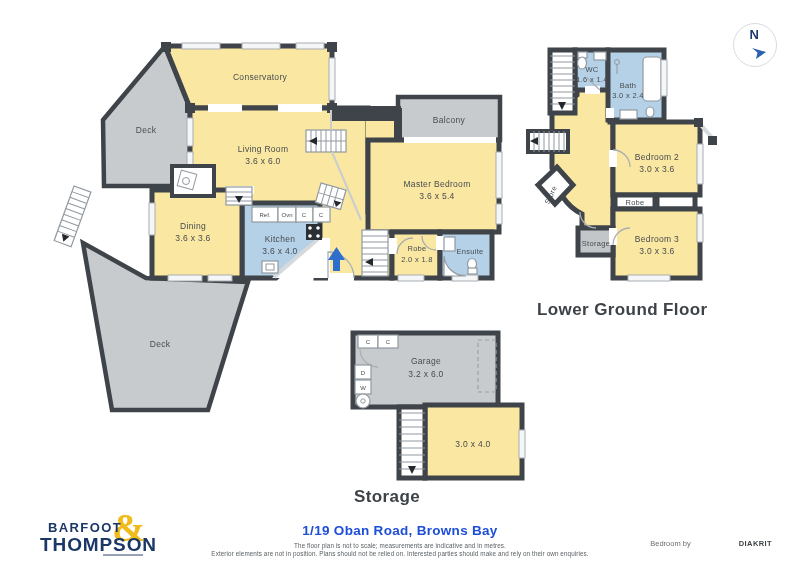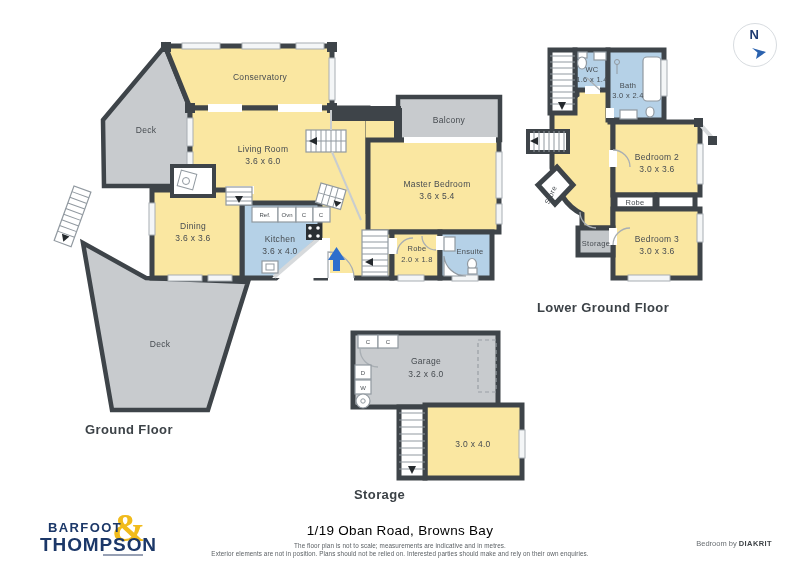--- a/index.html
+++ b/index.html
@@ -22,28 +22,28 @@
   .open{fill:#FFFFFF;stroke:none;}
   .door{fill:none;stroke:#A8AEB3;stroke-width:1.3;}
   .arr{fill:#24292D;stroke:none;}
   .bal{stroke:#C9CDCF;stroke-width:2;fill:none;}
   .lbl{font-family:"Liberation Sans","DejaVu Sans",sans-serif;font-size:8.5px;fill:#474C51;
        text-anchor:middle;letter-spacing:.3px;}
   .lbl-s{font-size:7.5px;}
   .lbl-xs{font-size:6px;letter-spacing:0;}
 
   
-  .floor-label{position:absolute;font-size:13px;font-weight:600;color:#3C4247;letter-spacing:.4px;}
+  .floor-label{position:absolute;font-size:17px;font-weight:600;color:#3C4247;letter-spacing:.4px;}
   .address{position:absolute;left:0;right:0;top:523px;text-align:center;font-size:13.5px;
-           font-weight:400;color:#000000;letter-spacing:.3px;}
+           font-weight:700;color:#1d4ed8;letter-spacing:.3px;}
   .disc{position:absolute;left:0;right:0;text-align:center;color:#5B6064;font-size:6.3px;letter-spacing:.1px;}
   .disc1{top:542px;}
   .disc2{top:550px;}
   .produced{position:absolute;right:28px;top:539px;font-size:7.5px;color:#6A6F73;}
-  .produced b{color:#3E4347;letter-spacing:.4px;}
+  .produced b{color:#3E4347;letter-spacing:.4px;margin-left:46px;}
   .logo{position:absolute;left:40px;top:513px;width:120px;height:48px;}
   .logo .amp{position:absolute;left:72px;top:-9px;font-size:40px;font-weight:700;color:#F1BB1B;
              font-family:"Liberation Serif","DejaVu Serif",serif;}
   .logo .l1{position:absolute;left:8px;top:7px;font-size:13px;font-weight:700;color:#1B3768;letter-spacing:1.4px;}
   .logo .l2{position:absolute;left:0px;top:21px;font-size:19px;font-weight:700;color:#1B3768;letter-spacing:.9px;}
   .logo .tag{position:absolute;left:63px;top:41px;width:40px;height:1.5px;background:#97A0B4;}
   .compass{position:absolute;left:733px;top:23px;width:42px;height:42px;border:1.5px solid #D8DCE0;
            border-radius:50%;background:#fff;}
   .compass .n{position:absolute;left:50%;top:3px;transform:translateX(-58%);font-size:13px;
               font-weight:700;color:#1E3A70;}
@@ -281,21 +281,20 @@
       <rect x="478" y="340" width="18" height="52" fill="none" stroke="#9AA0A5" stroke-width="1.2" stroke-dasharray="4,3"></rect>
     </g>
     <rect class="win" x="519" y="430" width="6" height="28"></rect>
 
     <text class="lbl" x="426" y="364">Garage</text>
     <text class="lbl" x="426" y="377">3.2 x 6.0</text>
     <text class="lbl" x="473" y="447">3.0 x 4.0</text>
   </g>
 </svg>
 
-<div class="floor-label" style="left:85px;top:422px;">Ground Floor</div>
 <div class="floor-label" style="left:537px;top:300px;">Lower Ground Floor</div>
 <div class="floor-label" style="left:354px;top:487px;">Storage</div>
 
 <div class="address">1/19 Oban Road, Browns Bay</div>
 <div class="disc disc1">The floor plan is not to scale; measurements are indicative and in metres.</div>
 <div class="disc disc2">Exterior elements are not in position. Plans should not be relied on. Interested parties should make and rely on their own enquiries.</div>
 <div class="produced">
   <span>Bedroom by</span>
   <b>DIAKRIT</b>
 </div>

